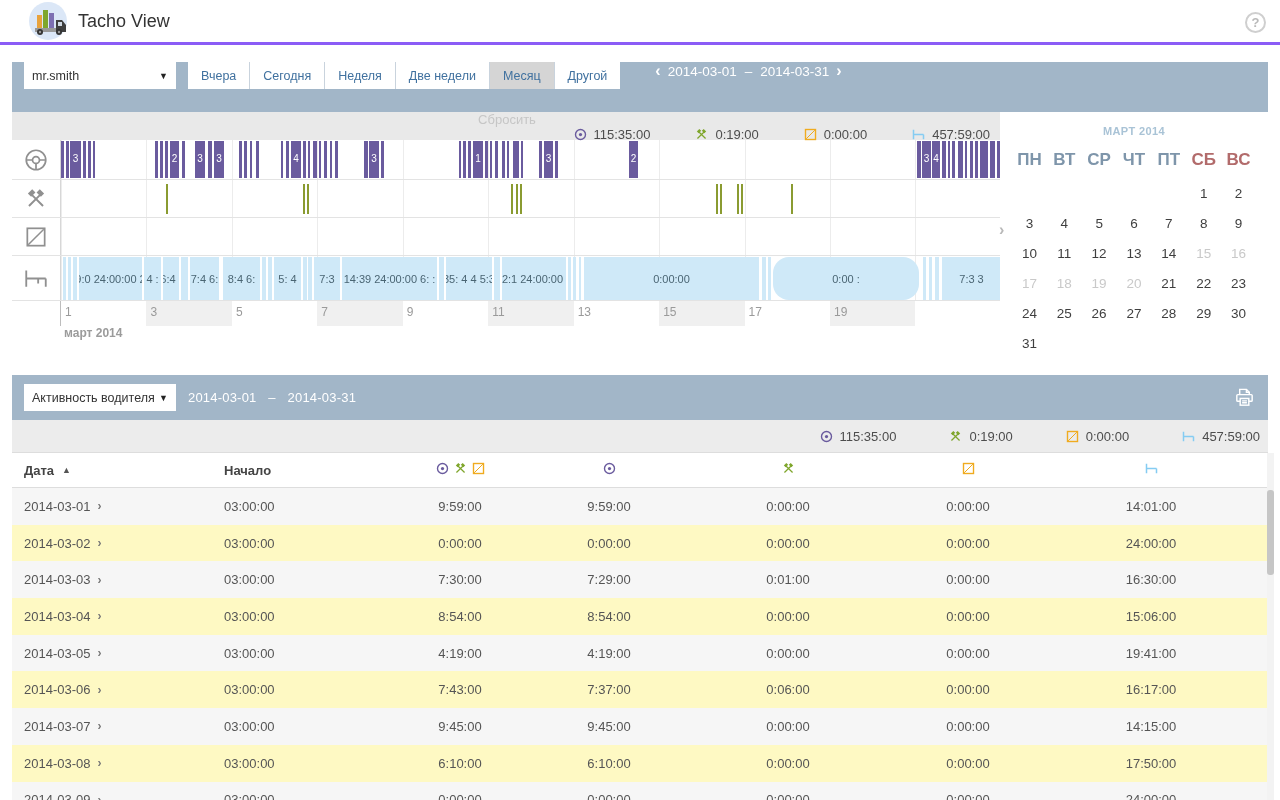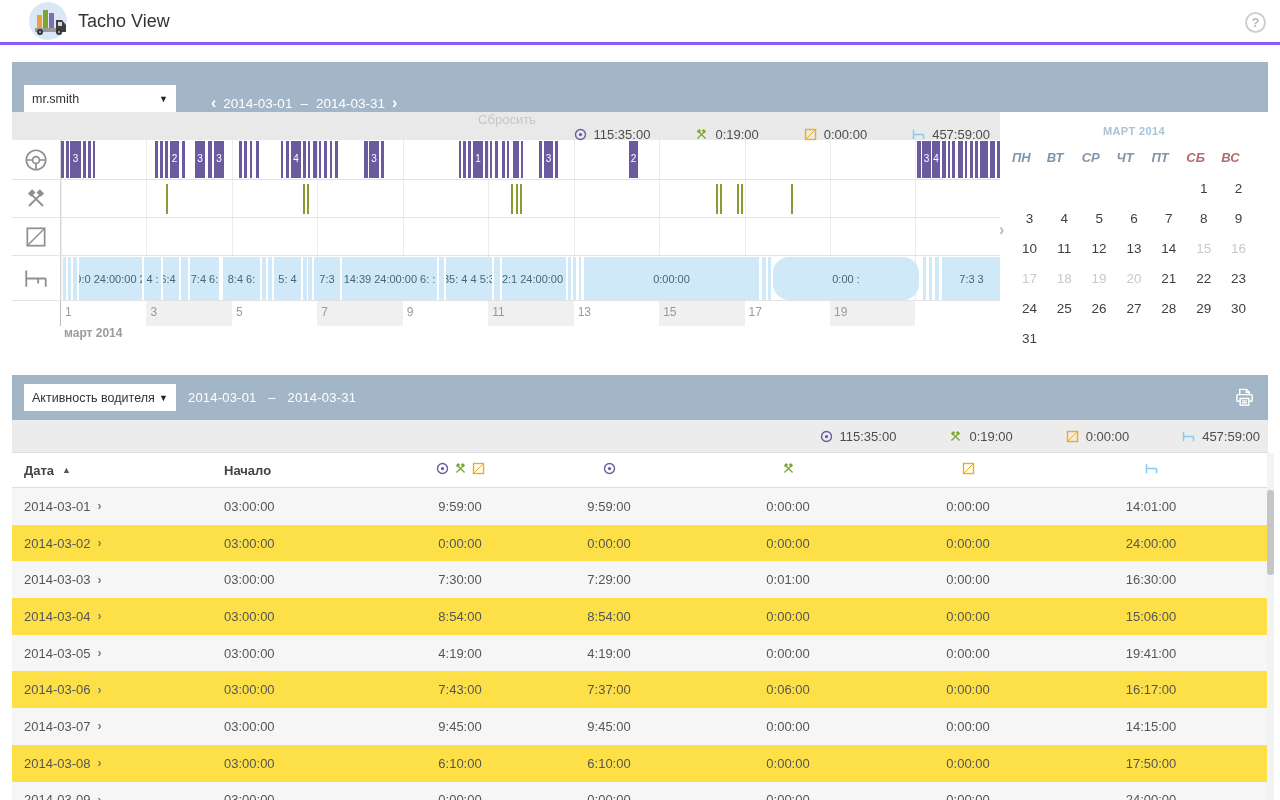--- a/index.html
+++ b/index.html
@@ -10,23 +10,23 @@
   .app-header { position:absolute; left:0; top:0; width:1280px; height:45px;
     border-bottom:3px solid #8b5cf6; background:#fff; display:flex; align-items:center; }
   .logo { margin-left:28px; width:40px; height:40px; }
   .app-title { margin-left:10px; font-size:18px; color:#333; }
   .help-btn { position:absolute; right:14px; top:12px; width:21px; height:21px;
     border:2px solid #cfcfcf; border-radius:50%; color:#b9b9b9; font-size:13px; font-weight:bold;
     display:flex; align-items:center; justify-content:center; cursor:pointer; }
 
   
   .top-panel { position:absolute; left:12px; top:62px; width:1256px; height:283px; background:#fff; }
-  .report-panel { position:absolute; left:12px; top:375px; width:1256px; height:425px; background:#fde047; }
-
-  .toolbar { height:50px; background:#a2b6c8; display:flex; align-items:flex-end; padding-left:12px; }
+  .report-panel { position:absolute; left:12px; top:375px; width:1256px; height:425px; background:#fef9c3; }
+
+  .toolbar { height:50px; background:#a2b6c8; display:flex; align-items:flex-start; padding-left:12px; }
   .toolbar2 { height:45px; background:#a2b6c8; display:flex; align-items:center; padding-left:12px; position:relative; }
 
   .fake-select { width:152px; height:27px; background:#fff; display:flex; align-items:center;
     padding:0 8px; font-size:12.5px; color:#333; cursor:pointer; }
   .fake-select .val { flex:1; overflow:hidden; white-space:nowrap; }
   .fake-select .arr { font-size:9px; color:#222; }
 
   .range-group { display:flex; margin-left:12px; }
   .range-btn { height:27px; padding:0 13px; background:#fff; border:none; border-right:1px solid #c9d3dd;
     color:#40719f; font-size:12.5px; font-family:inherit; cursor:pointer; }
@@ -70,21 +70,21 @@
   .band { position:absolute; top:0; bottom:0; }
   .band.alt { background:#f0f0f0; }
   .band .lbl { position:absolute; left:4px; top:4px; font-size:12px; color:#9a9a9a; }
   .month-row { height:19px; display:flex; }
   .month-label { margin-left:52px; font-size:12px; font-weight:bold; color:#9b9b9b; }
 
   
   .calendar { position:absolute; left:1000px; top:115px; width:268px; height:245px; background:#fff; z-index:5; padding:6px 12px; }
   .cal-title { text-align:center; font-size:11px; font-weight:bold; color:#a9c3d6; letter-spacing:.4px; padding:4px 0 10px; }
   .cal-head { display:grid; grid-template-columns:repeat(7,1fr); }
-  .cal-head div { font-size:13px; font-weight:bold; color:#7e95aa; padding:3px 0 8px;font-style:italic; }
+  .cal-head div { text-align:center; font-size:17px; font-weight:bold; color:#7e95aa; padding:3px 0 8px; }
   .cal-head div.weekend { color:#b26b6b; }
   .cal-grid { display:grid; grid-template-columns:repeat(7,1fr); }
   .cal-cell { height:30px; display:flex; align-items:center; justify-content:center;
     font-size:13.5px; color:#3f3f3f; cursor:pointer; }
   .cal-cell.disabled { color:#c9c9c9; cursor:default; }
   .cal-cell.empty { cursor:default; }
   .cal-collapse { position:absolute; left:-1px; top:106px; color:#b8b8b8; font-size:16px; font-weight:bold; cursor:pointer; }
 
   
   .thead, .t-row { display:grid; grid-template-columns:212px 176px 120px 178px 180px 180px 186px; align-items:center; }
@@ -122,20 +122,28 @@
   <div class="app-title">Tacho View</div>
   <div class="help-btn">?</div>
 </div>
 
 <div class="top-panel">
   <div class="toolbar">
     <div class="fake-select">
       <span class="val">mr.smith</span>
       <span class="arr">▼</span>
     </div>
+    <div class="range-group">
+        <button class="range-btn">Вчера</button>
+        <button class="range-btn">Сегодня</button>
+        <button class="range-btn">Неделя</button>
+        <button class="range-btn">Две недели</button>
+        <button class="range-btn selected">Месяц</button>
+        <button class="range-btn">Другой</button>
+      </div>
     <div class="date-nav">
       <span class="chev">‹</span>
       <span>2014-03-01</span>
       <span class="dash">–</span>
       <span>2014-03-31</span>
       <span class="chev">›</span>
     </div>
   </div>
 
   <div class="stats-bar">

